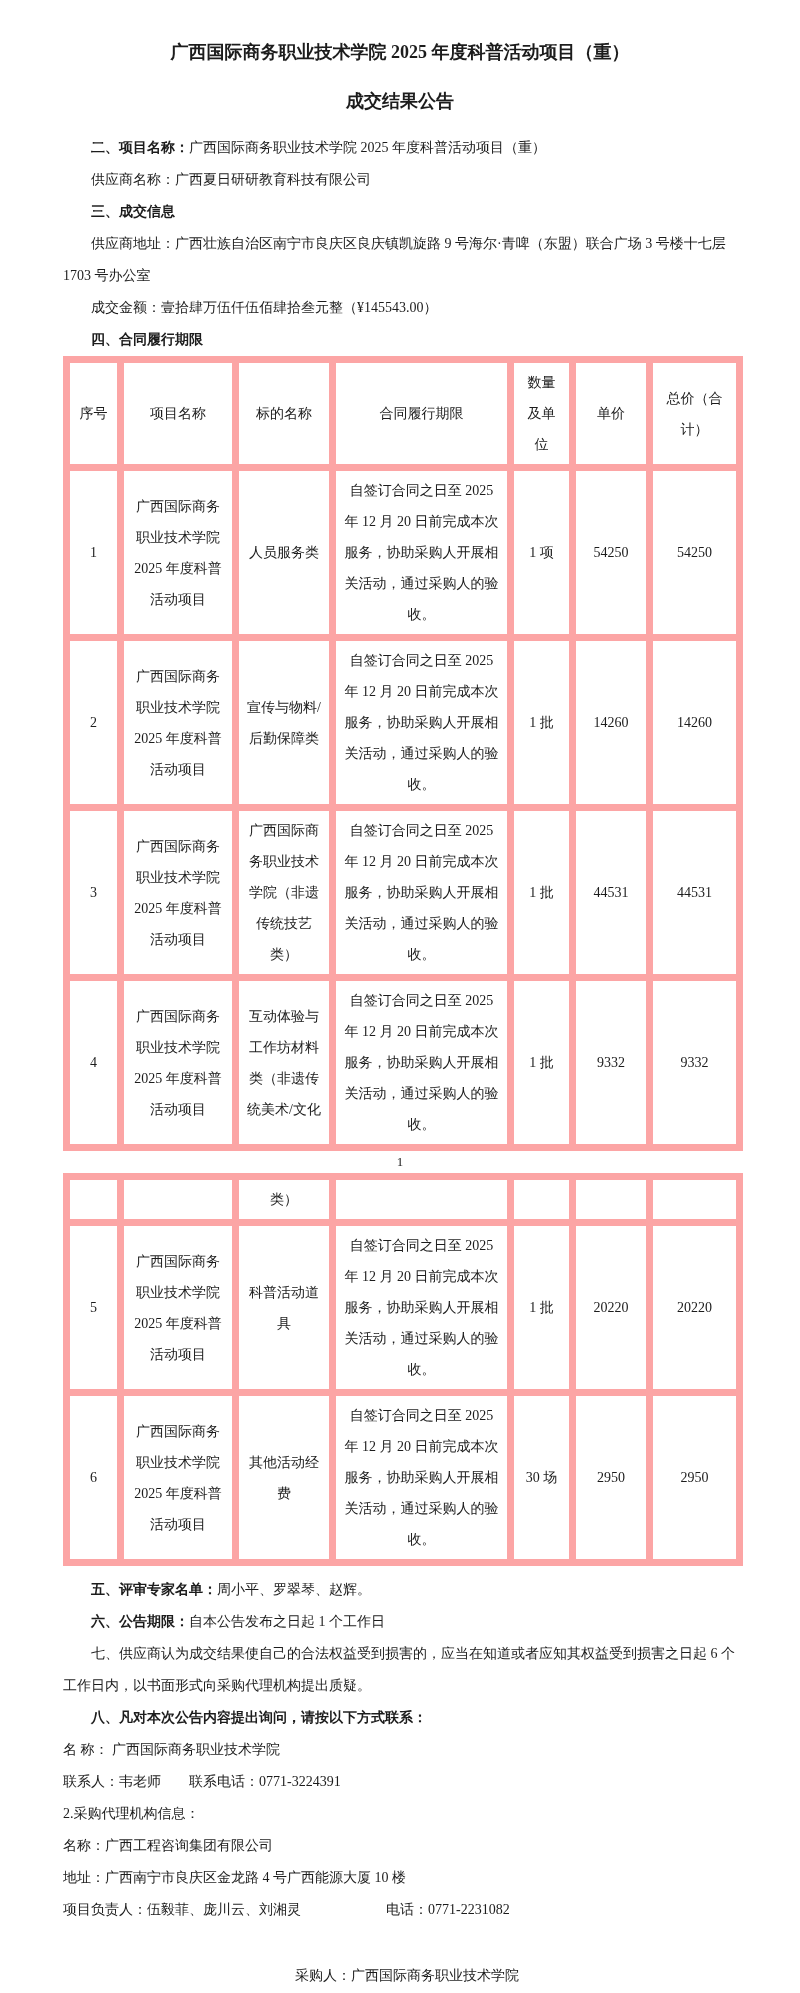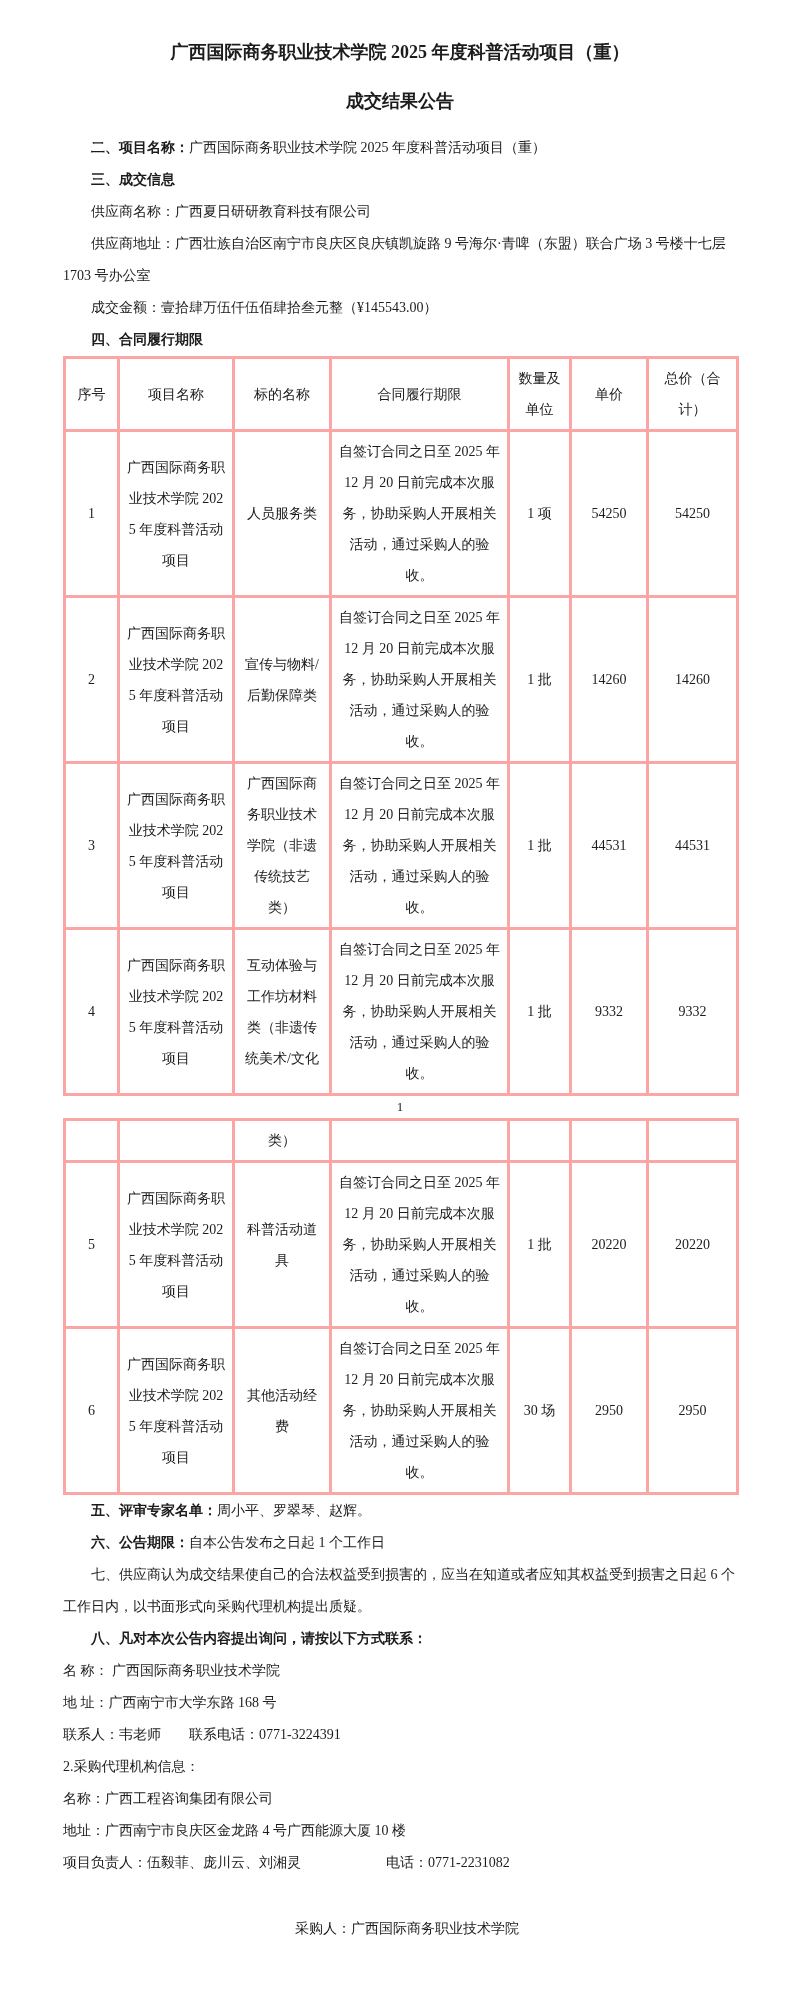--- a/index.html
+++ b/index.html
@@ -34,39 +34,39 @@
   .sec-heading { font-weight: bold; }
   .spacer-sm { height: 6px; }
   table.main-table {
     width: 673px;
     border-collapse: collapse;
     table-layout: fixed;
     margin: 0 auto 0 0;
     font-size: 14px;
   }
   table.main-table td, table.main-table th {
-    border: 3px solid #fca5a5;
+    border: 7px solid #fca5a5;
     text-align: center;
     vertical-align: middle;
     line-height: 31px;
     padding: 4px 7px;
     font-weight: normal;
     word-break: break-all;
     overflow: hidden;
   }
   tr.hdr-row { height: 70px; }
   tr.data-row { height: 126px; }
   tr.cont-row { height: 30px; }
   .pagenum {
     text-align: center;
     font-size: 13px;
     line-height: 22px;
     margin: 0;
   }
-  .tail { margin-top: 0; }
+  .tail { margin-top: 8px; }
   .sign-block { margin-top: 34px; }
   .sign-line {
     margin: 0 0 30px 0;
     line-height: 32px;
     padding-left: 232px;
   }
   .gap-28 { display: inline-block; margin-left: 28px; }
   .gap-85 { display: inline-block; margin-left: 85px; text-align: right; }
 </style>
 </head>
@@ -75,23 +75,23 @@
 <div class="page">
 
   <h1 class="doc-title">广西国际商务职业技术学院 2025 年度科普活动项目（重）</h1>
   <h1 class="doc-title">成交结果公告</h1>
 
   <div class="spacer-sm"></div>
 
 
   <p class="line"><b class="lbl">二、项目名称：</b><span>广西国际商务职业技术学院 2025 年度科普活动项目（重）</span></p>
 
+  <p class="line">供应商名称：广西夏日研研教育科技有限公司</p>
+
   <p class="line sec-heading">三、成交信息</p>
-
-  <p class="line">供应商名称：广西夏日研研教育科技有限公司</p>
 
   <p class="line">供应商地址：广西壮族自治区南宁市良庆区良庆镇凯旋路 9 号海尔·青啤（东盟）联合广场 3 号楼十七层 1703 号办公室</p>
 
   <p class="line">成交金额：壹拾肆万伍仟伍佰肆拾叁元整（¥145543.00）</p>
 
   <p class="line sec-heading">四、合同履行期限</p>
 
   <table class="main-table">
     <colgroup>
       <col style="width:54px">
@@ -197,21 +197,20 @@
   <div class="tail">
     <p class="line"><b class="lbl">五、评审专家名单：</b><span>周小平、罗翠琴、赵辉。</span></p>
 
     <p class="line"><b class="lbl">六、公告期限：</b><span>自本公告发布之日起 1 个工作日</span></p>
 
     <p class="line">七、供应商认为成交结果使自己的合法权益受到损害的，应当在知道或者应知其权益受到损害之日起 6 个工作日内，以书面形式向采购代理机构提出质疑。</p>
 
     <p class="line sec-heading">八、凡对本次公告内容提出询问，请按以下方式联系：</p>
 
     <p class="line noindent">名 称： 广西国际商务职业技术学院</p>
-    <p class="line noindent">地 址：广西南宁市大学东路 168 号</p>
     <p class="line noindent"><span>联系人：韦老师</span><span class="gap-28">联系电话：0771-3224391</span></p>
 
     <p class="line noindent">2.采购代理机构信息：</p>
     <p class="line noindent">名称：广西工程咨询集团有限公司</p>
     <p class="line noindent">地址：广西南宁市良庆区金龙路 4 号广西能源大厦 10 楼</p>
     <p class="line noindent"><span>项目负责人：伍毅菲、庞川云、刘湘灵</span><span class="gap-85">电话：0771-2231082</span></p>
   </div>
 
   <div class="sign-block">
     <p class="sign-line">采购人：广西国际商务职业技术学院</p>

